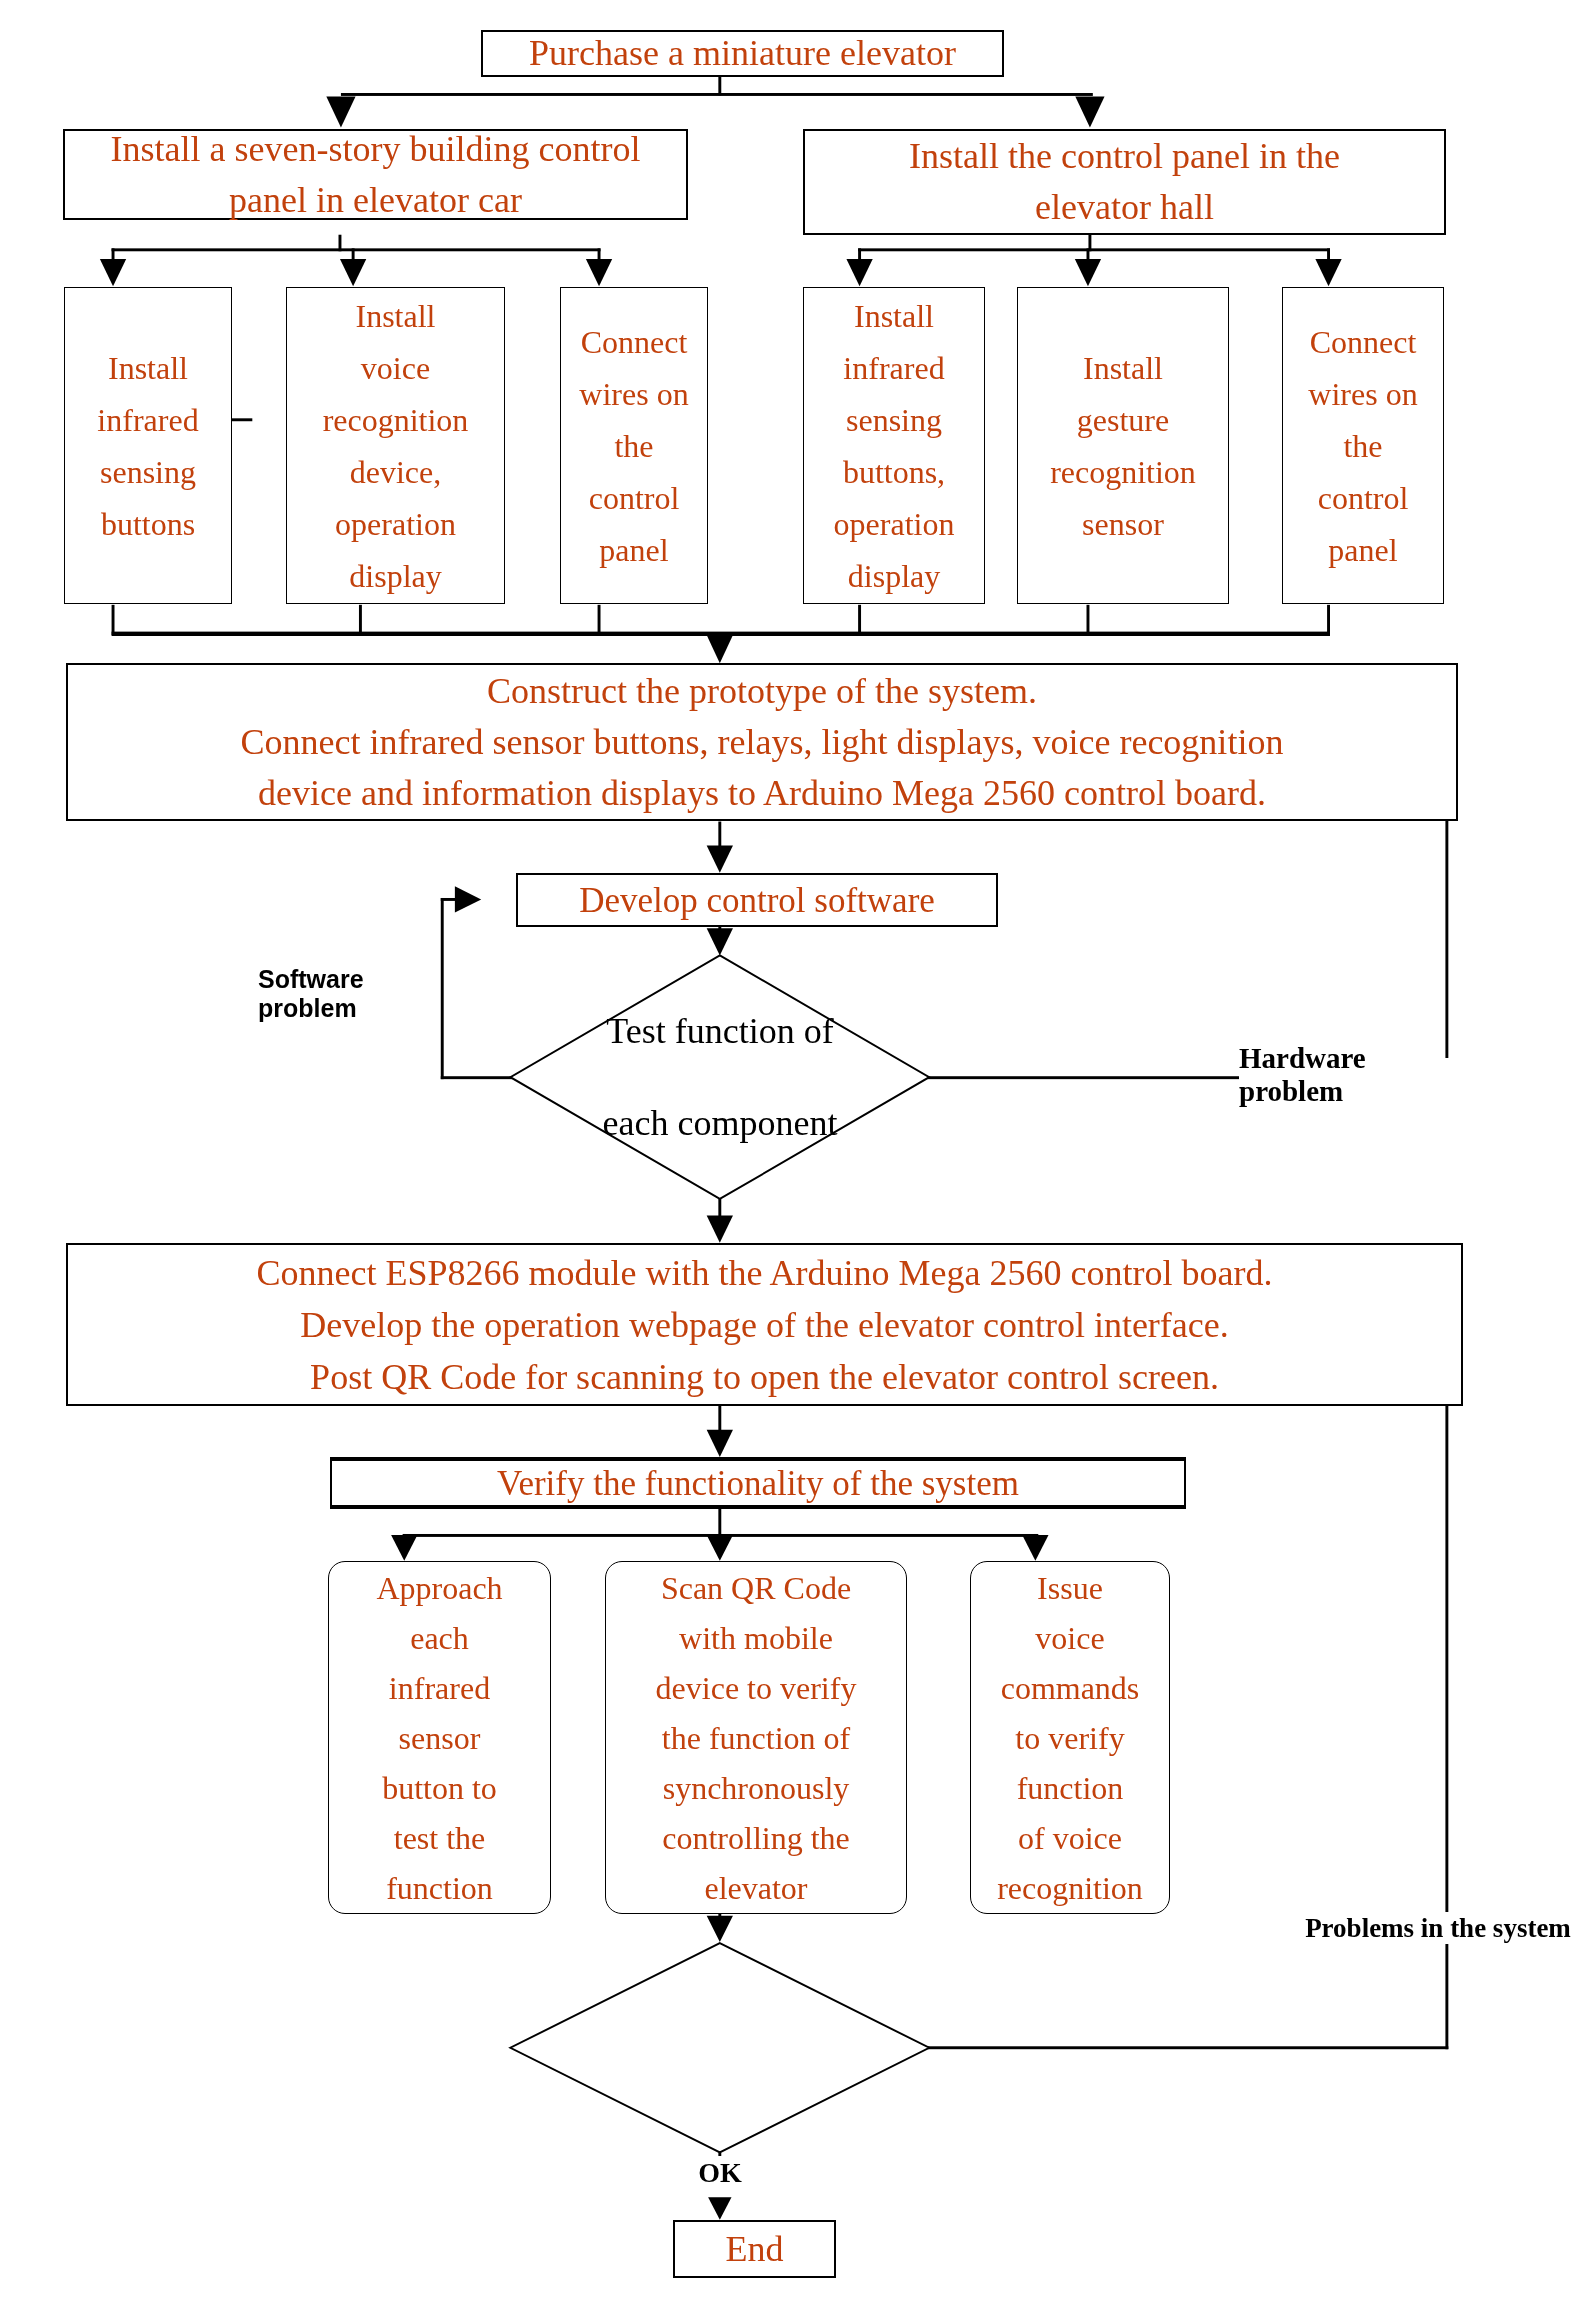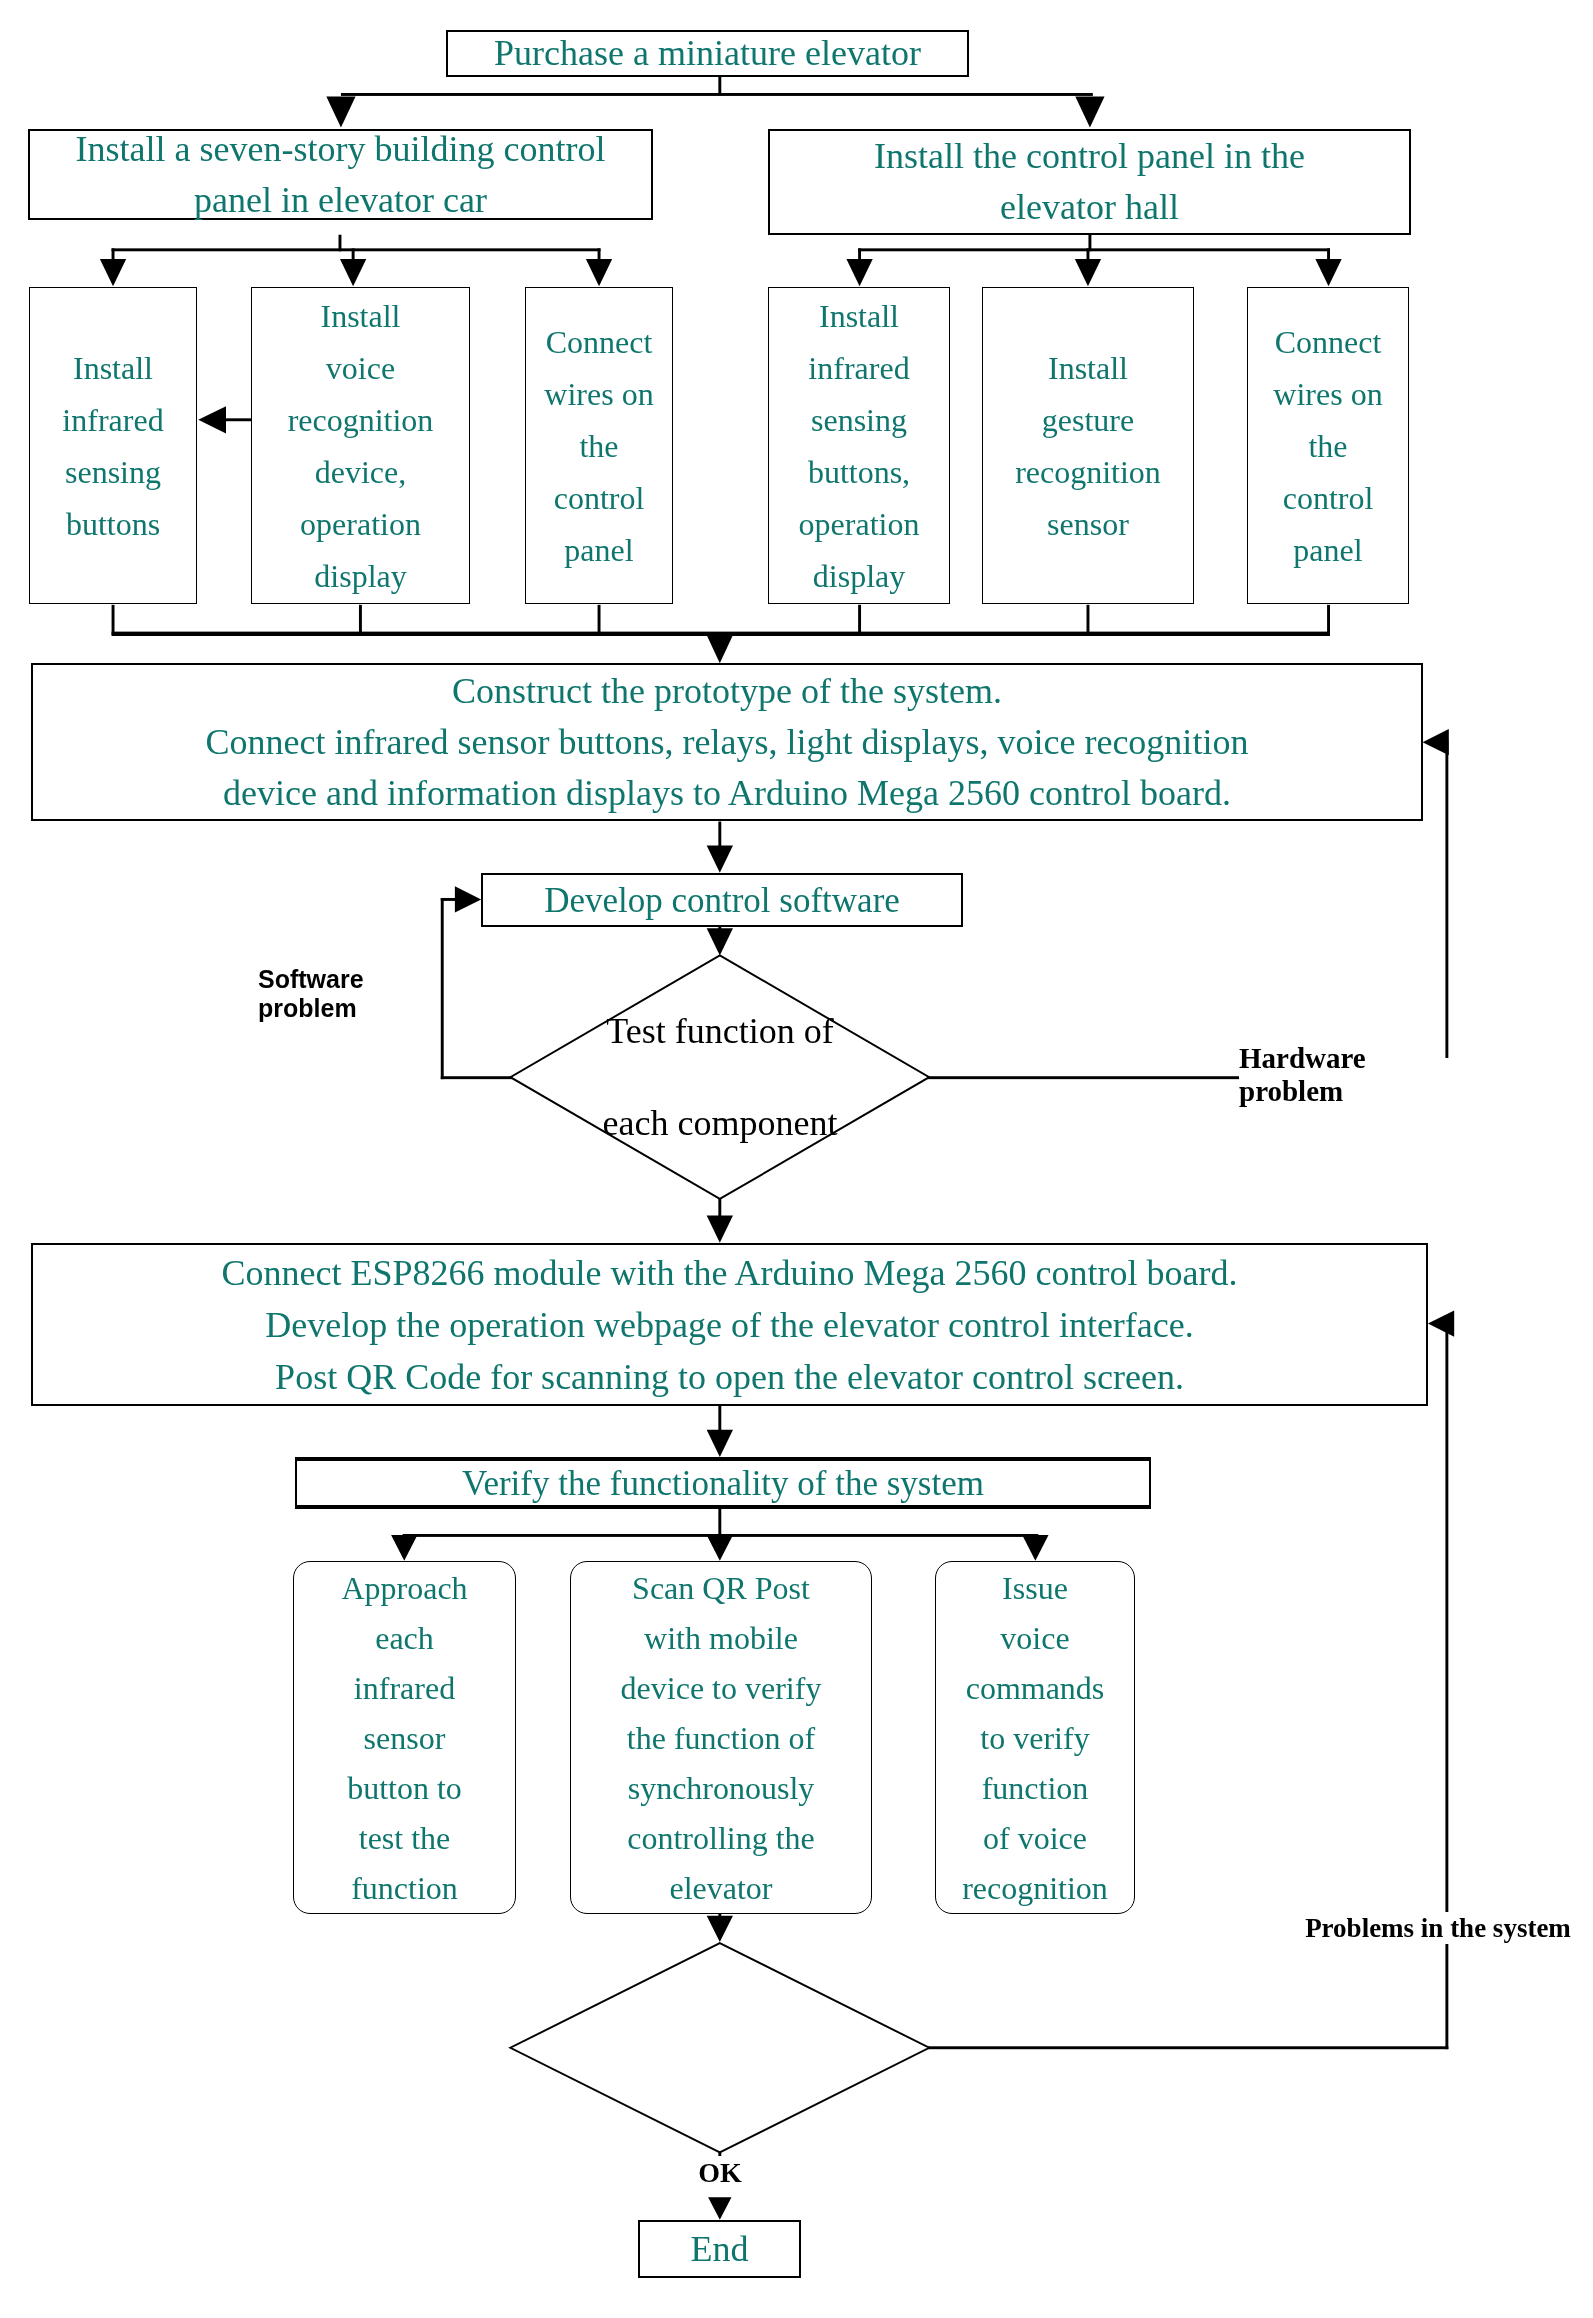--- a/index.html
+++ b/index.html
@@ -1,20 +1,20 @@
 <!DOCTYPE html>
 <html style="font-size:7.8px"><head>
 <meta charset="utf-8">
 <style>
   html,body{margin:0;padding:0;background:#fff;}
   #canvas{position:relative;width:1594px;height:2319px;background:#fff;overflow:hidden;}
   svg.wires{position:absolute;left:0;top:0;}
   .box{position:absolute;box-sizing:border-box;border:2.4px solid #000;background:#fff;
        display:flex;flex-direction:column;align-items:center;justify-content:center;
-       text-align:center;font-family:"Liberation Serif",serif;color:#0f766e;}
+       text-align:center;font-family:"Liberation Serif",serif;color:#c2410c;margin-left:35px;}
   .b4{border-width:1.9px;}
   .b6{border-width:2.9px;}
   .bar{border-width:4.4px 2.4px;}
   .f74{font-size:36px;line-height:51px;}
   .f72{font-size:35px;line-height:49px;}
   .f66{font-size:32px;line-height:52px;}
   .f66t{font-size:32px;line-height:50px;border-radius:17px;}
   .f75w{font-size:36px;line-height:52px;}
   .ln{display:block;}
   .dtext{position:absolute;display:flex;flex-direction:column;align-items:center;justify-content:center;
@@ -206,21 +206,21 @@
       <span class="ln">Approach</span>
       <span class="ln">each</span>
       <span class="ln">infrared</span>
       <span class="ln">sensor</span>
       <span class="ln">button to</span>
       <span class="ln">test the</span>
       <span class="ln">function</span>
     </div>
 
   <div class="box b4 f66t" style="left:570px;top:1561px;width:302px;height:353px;">
-      <span class="ln">Scan QR Post</span>
+      <span class="ln">Scan QR Code</span>
       <span class="ln">with mobile</span>
       <span class="ln">device to verify</span>
       <span class="ln">the function of</span>
       <span class="ln">synchronously</span>
       <span class="ln">controlling the</span>
       <span class="ln">elevator</span>
     </div>
 
   <div class="box b4 f66t" style="left:935px;top:1561px;width:200px;height:353px;">
       <span class="ln">Issue</span>

